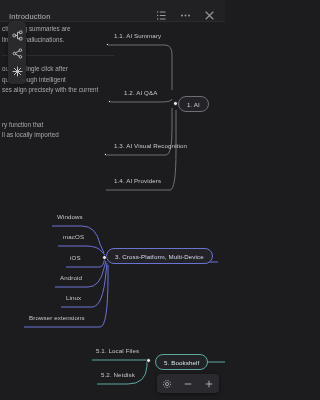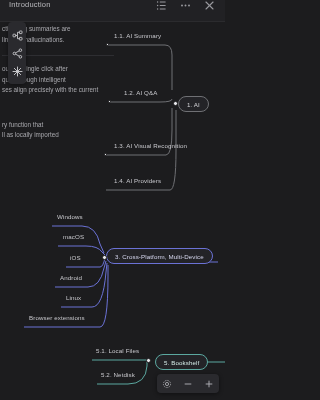--- a/index.html
+++ b/index.html
@@ -8,21 +8,21 @@
     background:#1c1c1e;
     font-family:"Liberation Sans", sans-serif;
     color:#cfcfd2;
   }
   #app { position:relative; width:225px; height:400px; background:#1c1c1e; overflow:hidden; }
 
   
   .header {
     position:absolute; top:0; left:0; width:225px; height:22px;
     background:#212124; border-bottom:1px solid #2b2b2e;
-    display:flex; align-items:flex-start; z-index:40;
+    display:flex; align-items:flex-end; z-index:40;
   }
   .header-title { font-size:7.5px; color:#b9b9bd; margin-left:9px; letter-spacing:.2px; }
   .header-actions { margin-left:auto; display:flex; align-items:center; gap:13px; margin-right:10px; }
   .hicon { width:11px; height:11px; display:flex; align-items:center; justify-content:center;
            color:#9a9a9f; }
   .hicon svg { display:block; }
 
   
   .doc {
     position:absolute; left:0; top:24px; width:112px; z-index:5;

